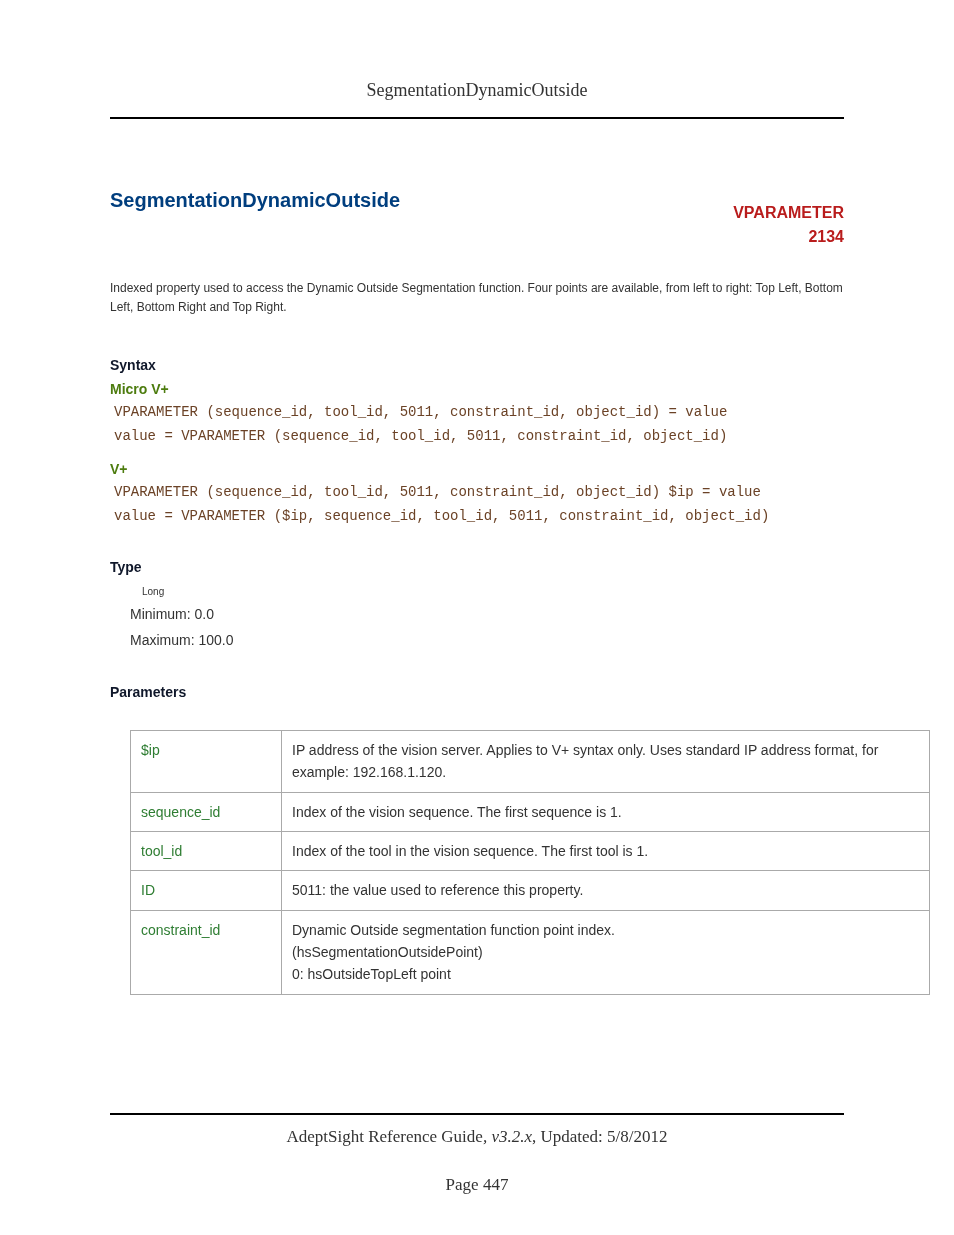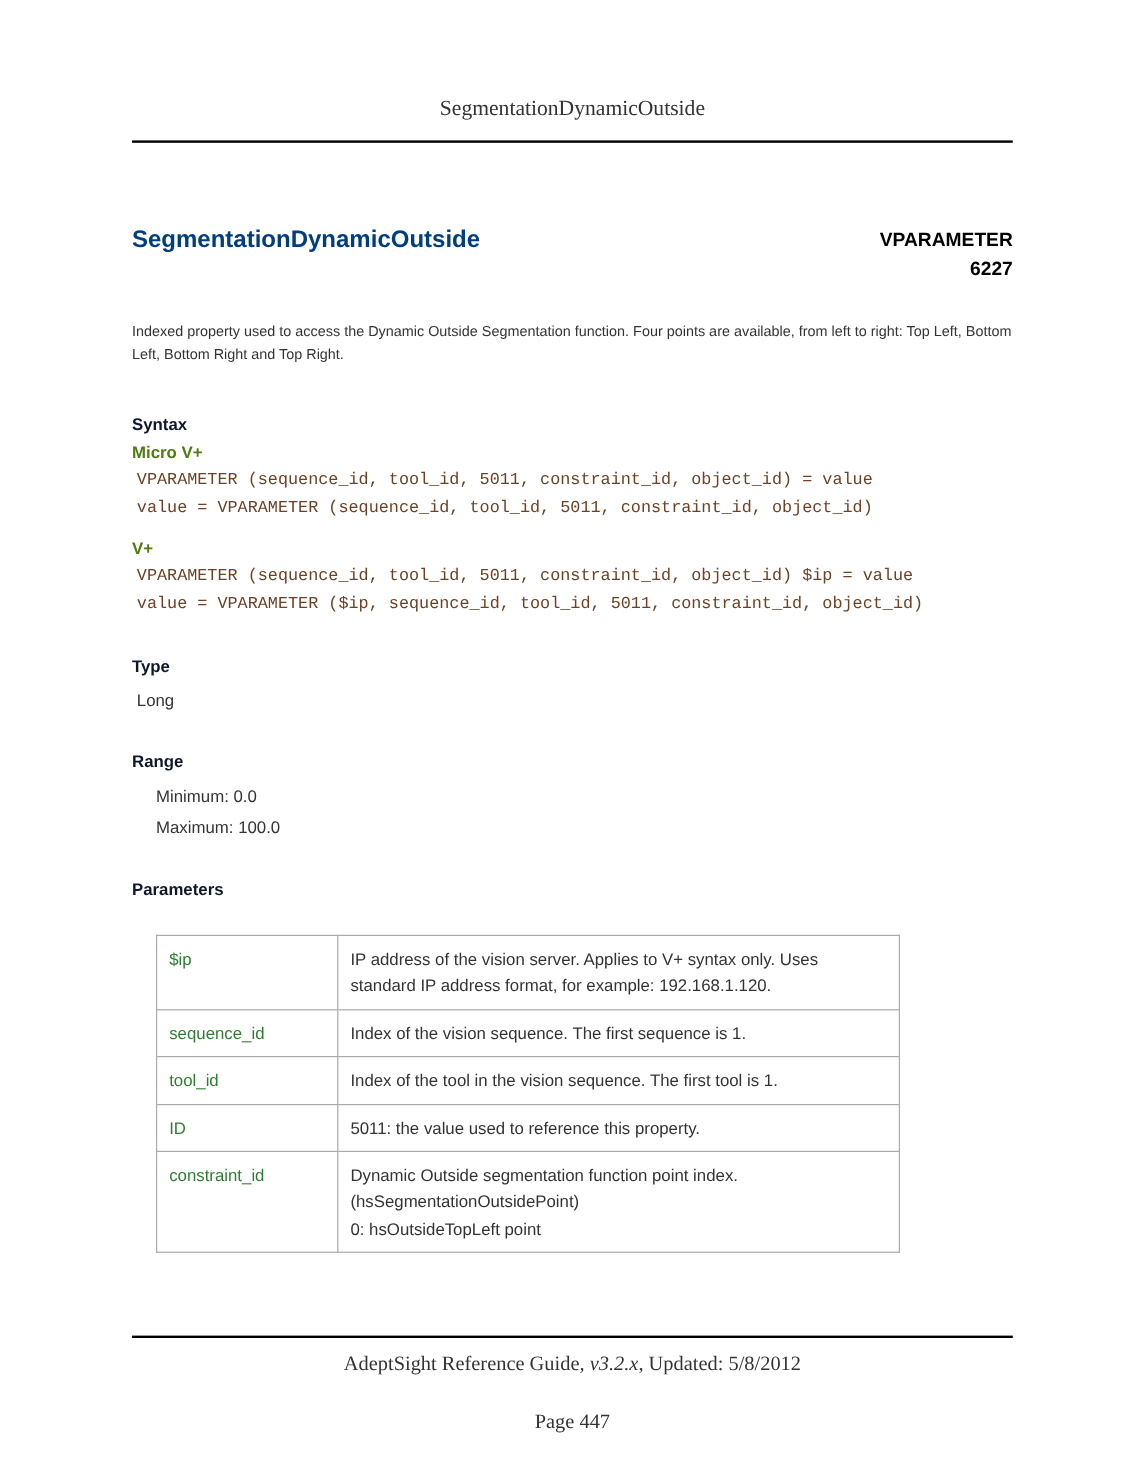--- a/index.html
+++ b/index.html
@@ -35,22 +35,23 @@
     font-family: Verdana, Geneva, sans-serif;
     font-weight: bold;
     font-size: 20px;
     color: #003e7e;
   }
   .vparam-block {
     text-align: right;
     font-family: Verdana, Geneva, sans-serif;
     font-weight: bold;
     font-size: 16px;
-    color: #000000;
+    color: #b91c1c;
     line-height: 1.5;
+    margin-top: 12px;
   }
   .description {
     font-size: 12px;
     line-height: 1.6;
     margin-bottom: 40px;
   }
   .section-heading {
     font-family: Verdana, Geneva, sans-serif;
     font-weight: bold;
     font-size: 14px;
@@ -69,34 +70,34 @@
   .code-block {
     font-family: "Courier New", Courier, monospace;
     font-size: 14px;
     color: #6b4226;
     line-height: 1.7;
     margin-left: 4px;
     white-space: pre;
     margin-bottom: 12px;
   }
   .indent-text {
-    margin-left: 4px;
-    font-size: 14px;
+    margin-left: 32px;
+    font-size: 10px;
     line-height: 1.8;
   }
   .range-line {
     margin-left: 20px;
     font-size: 14px;
     line-height: 1.9;
   }
   .range-label {
     font-weight: normal;
   }
   .params-table {
-    width: 620px;
+    width: 800px;
     border-collapse: collapse;
     margin-top: 30px;
     margin-left: 20px;
     font-size: 14px;
   }
   .params-table td {
     border: 1px solid #aaa;
     padding: 8px 10px;
     vertical-align: top;
     line-height: 1.6;
@@ -141,38 +142,37 @@
 <div class="page">
 
   <div class="header">
     <span>SegmentationDynamicOutside</span>
   </div>
 
   <div class="title-row">
     <div class="main-title">SegmentationDynamicOutside</div>
     <div class="vparam-block">
       <div>VPARAMETER</div>
-      <div>6227</div>
+      <div>2134</div>
     </div>
   </div>
 
   <div class="description">Indexed property used to access the Dynamic Outside Segmentation function. Four points are available, from left to right: Top Left, Bottom Left, Bottom Right and Top Right.</div>
 
   <div class="section-heading">Syntax</div>
   <div class="sub-heading">Micro V+</div>
   <div class="code-block">VPARAMETER (sequence_id, tool_id, 5011, constraint_id, object_id) = value
 value = VPARAMETER (sequence_id, tool_id, 5011, constraint_id, object_id)</div>
   <div class="sub-heading">V+</div>
   <div class="code-block">VPARAMETER (sequence_id, tool_id, 5011, constraint_id, object_id) $ip = value
 value = VPARAMETER ($ip, sequence_id, tool_id, 5011, constraint_id, object_id)</div>
 
   <div class="section-heading">Type</div>
   <div class="indent-text">Long</div>
 
-  <div class="section-heading">Range</div>
   <div class="range-line">
     <span class="range-label">Minimum:</span><span> 0.0</span>
   </div>
   <div class="range-line">
     <span class="range-label">Maximum:</span><span> 100.0</span>
   </div>
 
   <div class="section-heading">Parameters</div>
 
   <table class="params-table">

